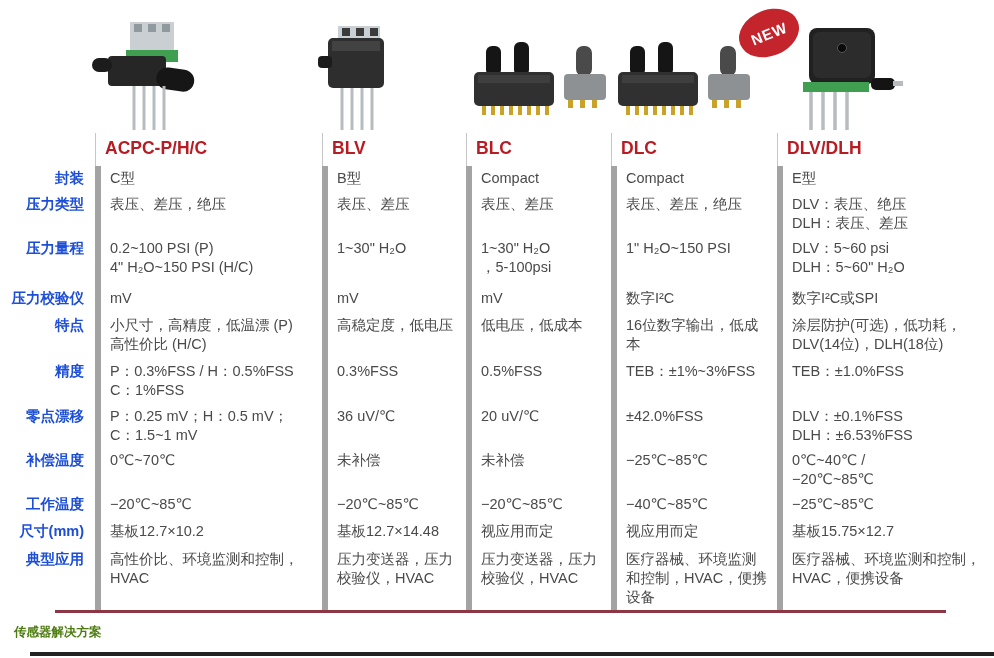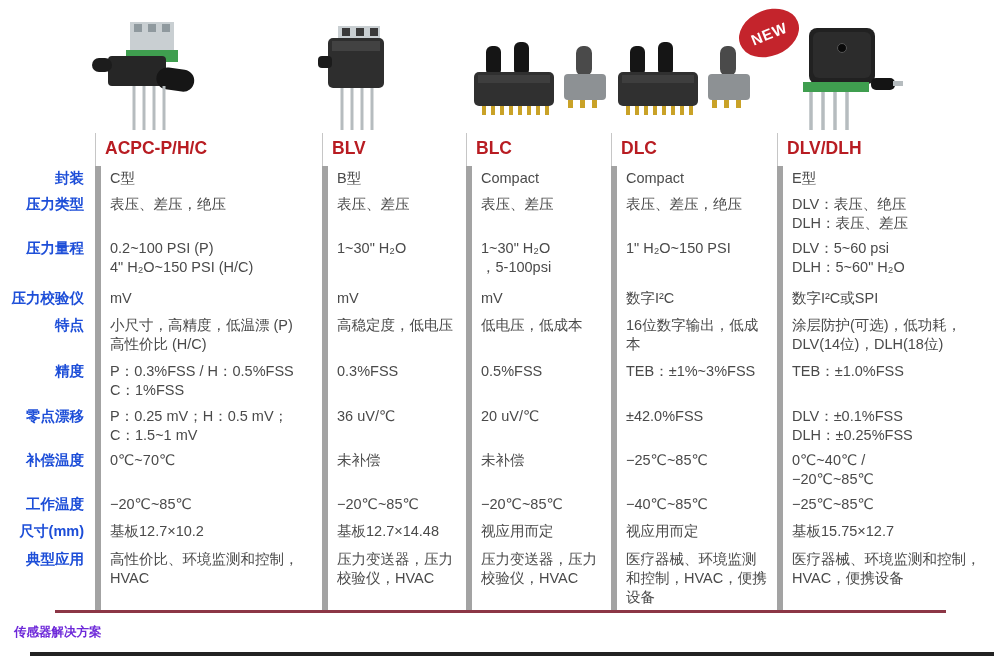--- a/index.html
+++ b/index.html
@@ -25,21 +25,21 @@
       minmax(27px,auto) minmax(46px,auto) minmax(44px,auto) minmax(44px,auto)
       minmax(40px,auto) minmax(27px,auto) minmax(28px,auto) minmax(64px,auto);
   }
   .trow{display:contents;}
   .cell{padding:3px 8px 3px 9px;font-size:14.5px;line-height:1.32;box-sizing:border-box;}
   .cell.data{border-left:6px solid #a3a3a3;white-space:pre-line;color:#4a4a4a;}
   .cell.label{text-align:right;font-weight:bold;color:#1d4ed8;padding-right:11px;}
   .cell.pname{border-left:1px solid #c6c6c6;color:#b81c22;font-weight:bold;font-size:17.5px;padding-top:4px;}
   
   .rule{position:absolute;left:55px;top:610px;width:891px;height:3px;background:#8c3646;}
-  .footer-brand{position:absolute;left:14px;top:624px;color:#6d28d9;font-weight:bold;font-size:12.5px;}
+  .footer-brand{position:absolute;left:14px;top:624px;color:#4d7c0f;font-weight:bold;font-size:12.5px;}
   .bottom-bar{position:absolute;left:30px;top:652px;width:964px;height:4px;background:#222222;}
 </style>
 </head>
 <body>
 
 <div class="page">
 
   <div class="photos">
 
     <div class="photo" style="left:86px;top:20px;">
@@ -211,21 +211,21 @@
     </div>
 
     <div class="trow">
       <div class="cell label">零点漂移</div>
       <div class="cell data">P：0.25 mV；H：0.5 mV；
 C：1.5~1 mV</div>
       <div class="cell data">36 uV/℃</div>
       <div class="cell data">20 uV/℃</div>
       <div class="cell data">±42.0%FSS</div>
       <div class="cell data">DLV：±0.1%FSS
-DLH：±0.25%FSS</div>
+DLH：±6.53%FSS</div>
     </div>
 
     <div class="trow">
       <div class="cell label">补偿温度</div>
       <div class="cell data">0℃~70℃</div>
       <div class="cell data">未补偿</div>
       <div class="cell data">未补偿</div>
       <div class="cell data">−25℃~85℃</div>
       <div class="cell data">0℃~40℃ /
 −20℃~85℃</div>

